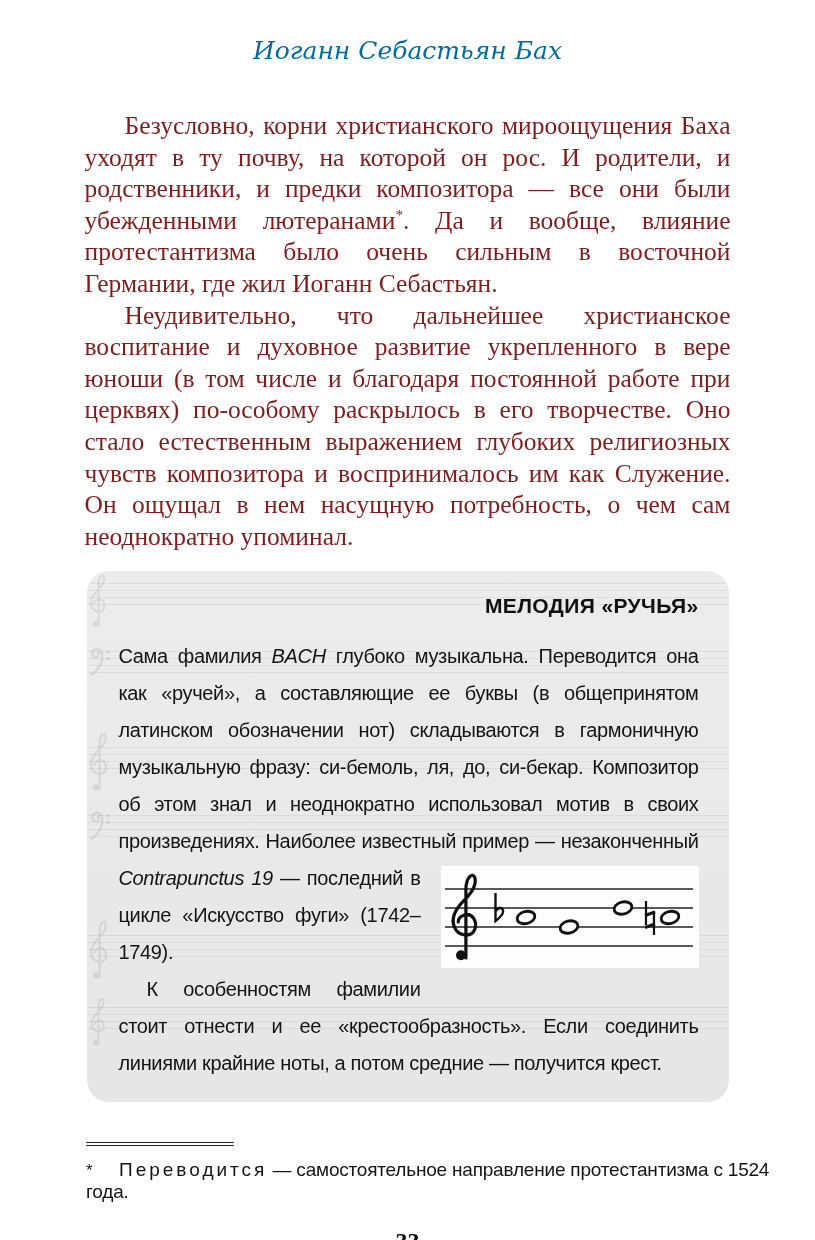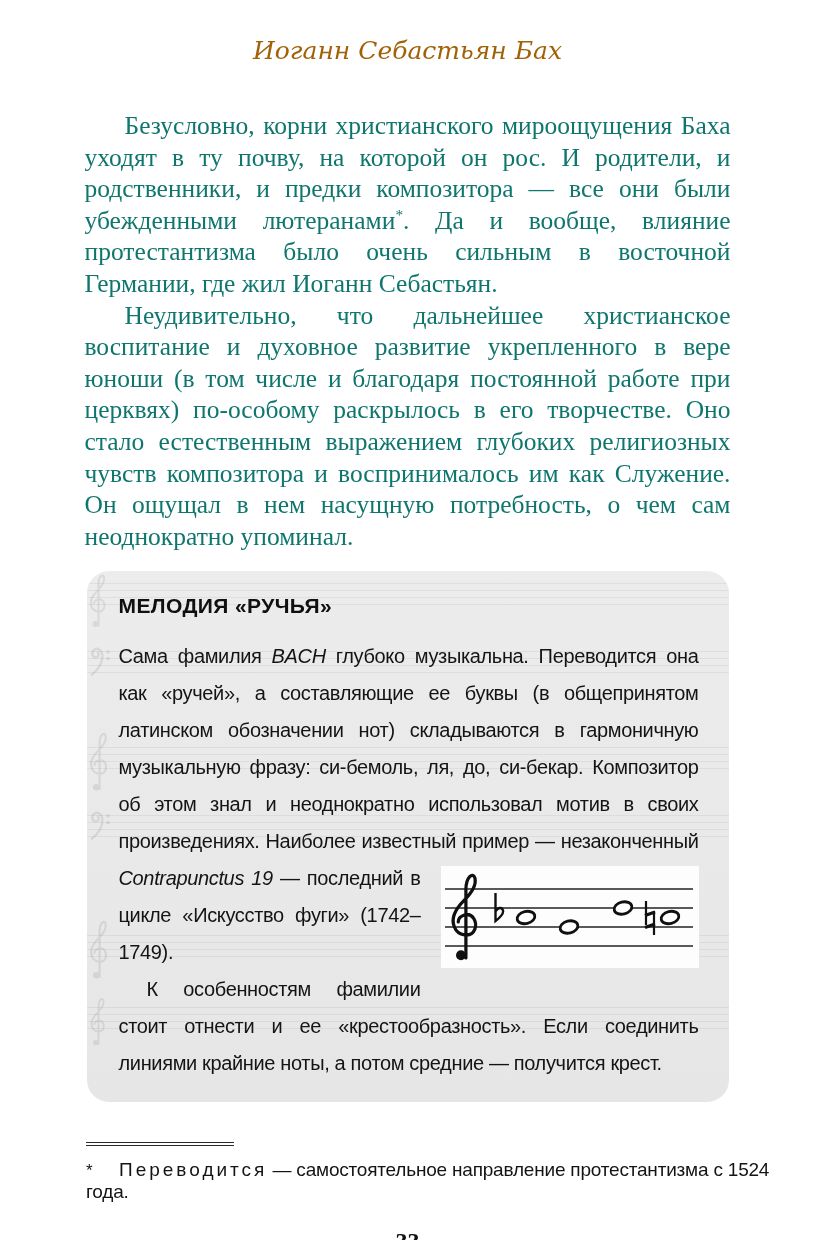--- a/index.html
+++ b/index.html
@@ -1,40 +1,40 @@
 <!DOCTYPE html>
 <html><head>
 <meta charset="utf-8">
 <style>
   html,body{margin:0;padding:0;background:#ffffff;}
   .page{position:relative;width:815px;height:1240px;margin:0 auto;background:#ffffff;
         color:#161616;font-family:"Liberation Serif",serif;overflow:hidden;}
 
   .running-head{margin:36px 0 0;text-align:center;font-family:"DejaVu Serif",serif;
-        font-style:italic;font-size:25px;line-height:1.2;color:#a16207;}
+        font-style:italic;font-size:25px;line-height:1.2;color:#0369a1;}
 
   .body-block{width:646px;margin:44px auto 8px;text-align:justify;
-        font-size:25.5px;line-height:31.6px;color:#0f766e;}
+        font-size:25.5px;line-height:31.6px;color:#7f1d1d;}
   .para{text-indent:40px;margin:0;}
   .it{font-style:italic;}
   .sup{vertical-align:super;font-size:60%;line-height:0;}
 
   
   .infobox{position:relative;width:642px;min-height:486px;margin:19px auto 0;
         box-sizing:border-box;padding:13px 30px 20px 32px;
         background:linear-gradient(#ececec,#e6e6e6);border-radius:22px;
         font-family:"Liberation Sans",sans-serif;overflow:hidden;}
   .infobox-decor{position:absolute;left:0;top:0;right:0;bottom:0;pointer-events:none;}
   .decor-lines{position:absolute;left:0;right:0;height:23px;
         background:repeating-linear-gradient(to bottom,
           rgba(0,0,0,0.055) 0px, rgba(0,0,0,0.055) 1px,
           rgba(0,0,0,0) 1px, rgba(0,0,0,0) 7px);}
   .decor-clef{position:absolute;color:#000;opacity:0.08;}
   .infobox-content{position:relative;}
-  .infobox-title{margin:10px 0 20px;text-align:left;font-weight:bold;
+  .infobox-title{margin:10px 0 20px;text-align:right;font-weight:bold;
         font-size:21px;letter-spacing:0.4px;color:#101010;}
   .infobox-para{margin:0;text-align:justify;font-size:20px;line-height:37px;
         letter-spacing:-0.35px;color:#141414;}
   .infobox-para.indent{text-indent:28px;}
 
   .music-figure{float:right;width:258px;height:102px;margin:6px 0 8px 20px;
         background:#fdfdfd;}
   .music-figure svg{display:block;}
 
   

